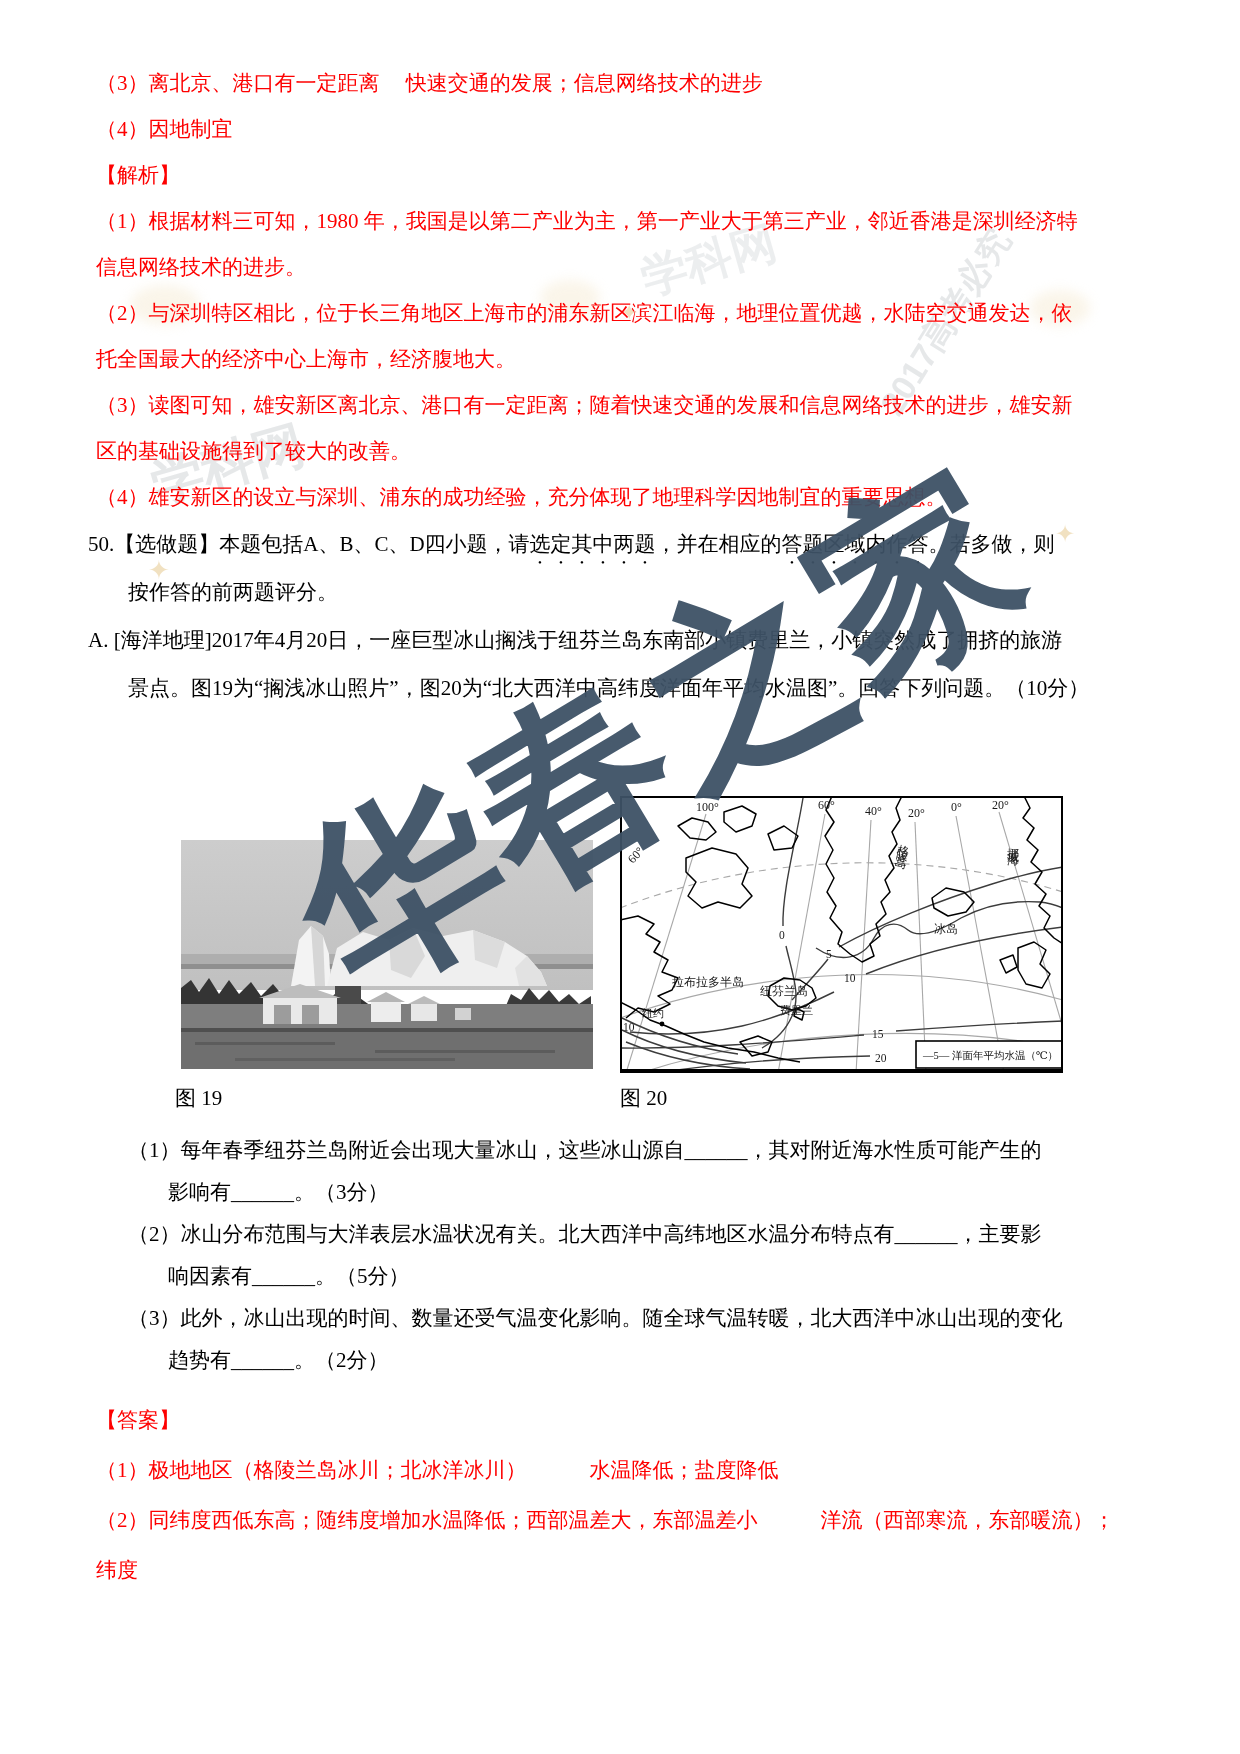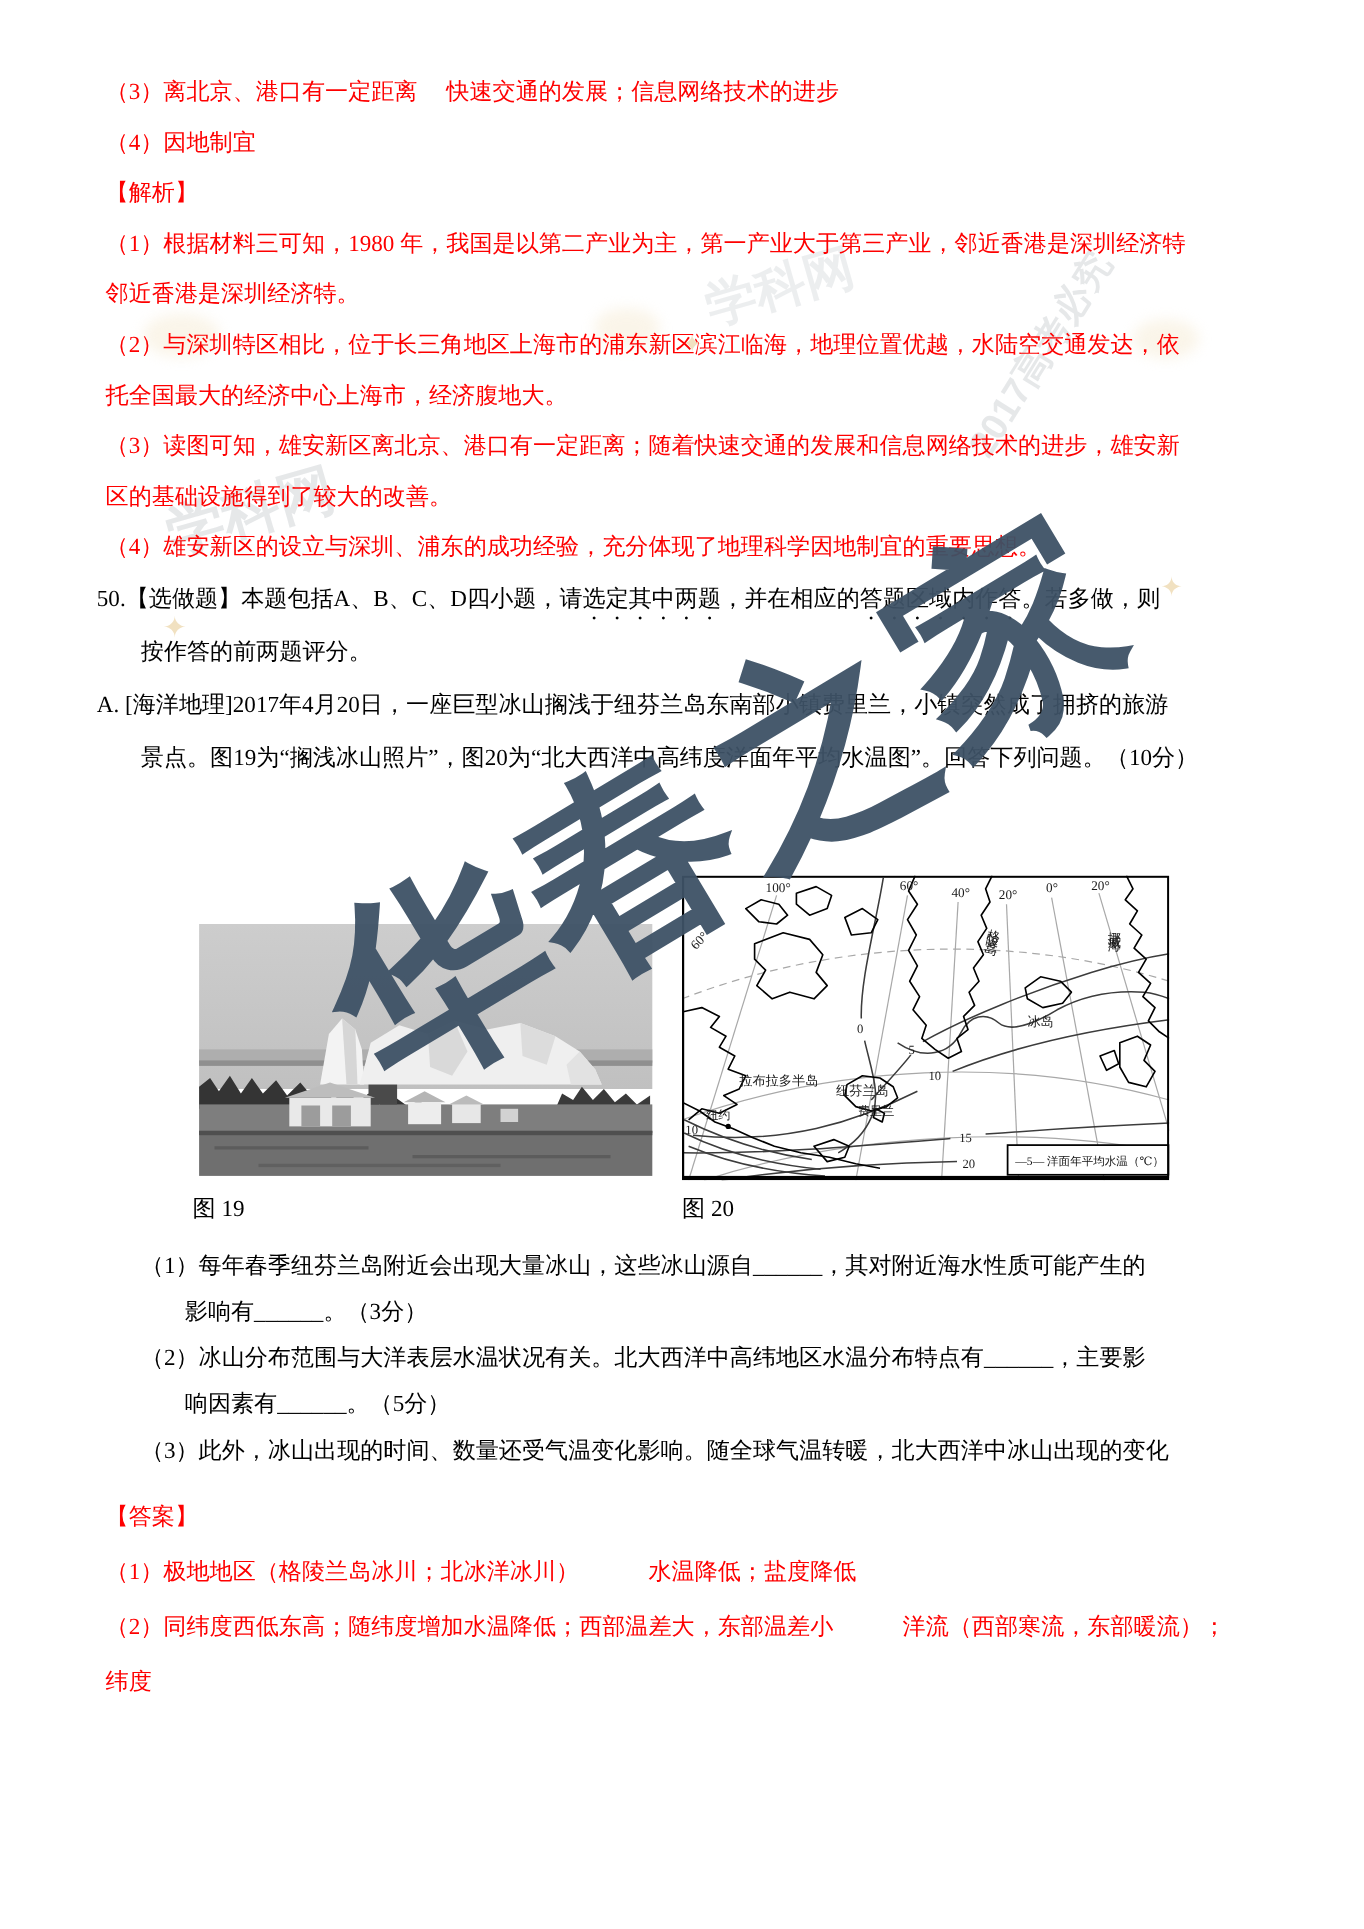--- a/index.html
+++ b/index.html
@@ -46,21 +46,21 @@
   <div class="wm-faint" style="left:150px;top:430px;font-size:52px;transform:rotate(-16deg);">学科网</div>
   <div class="wm-faint" style="left:640px;top:230px;font-size:46px;transform:rotate(-16deg);opacity:.22;">学科网</div>
   <div class="wm-faint" style="left:870px;top:400px;font-size:34px;transform:rotate(-58deg);transform-origin:left top;">2017高考必究</div>
 
   <div class="content">
 
     <div class="rline">（3）离北京、港口有一定距离　 快速交通的发展；信息网络技术的进步</div>
     <div class="rline">（4）因地制宜</div>
     <div class="rline">【解析】</div>
     <div class="rline">（1）根据材料三可知，1980 年，我国是以第二产业为主，第一产业大于第三产业，邻近香港是深圳经济特</div>
-    <div class="rline">邻近香港是深圳经济特。</div>
+    <div class="rline">信息网络技术的进步。</div>
     <div class="rline">（2）与深圳特区相比，位于长三角地区上海市的浦东新区滨江临海，地理位置优越，水陆空交通发达，依</div>
     <div class="rline">托全国最大的经济中心上海市，经济腹地大。</div>
     <div class="rline">（3）读图可知，雄安新区离北京、港口有一定距离；随着快速交通的发展和信息网络技术的进步，雄安新</div>
     <div class="rline">区的基础设施得到了较大的改善。</div>
     <div class="rline">（4）雄安新区的设立与深圳、浦东的成功经验，充分体现了地理科学因地制宜的重要思想。</div>
 
     <div class="bline"><span>50.【选做题】本题包括A、B、C、D四小题，请</span><span class="emph">选定其中两题</span><span>，并在相应的</span><span class="emph">答题区域内作答</span><span>。若多做，则</span></div>
     <div class="bline indent40">按作答的前两题评分。</div>
 
     <div class="bline">A. [海洋地理]2017年4月20日，一座巨型冰山搁浅于纽芬兰岛东南部小镇费里兰，小镇突然成了拥挤的旅游</div>
@@ -198,20 +198,21 @@
       <div class="cap">图 19</div>
       <div class="cap map">图 20</div>
     </div>
 
     <div class="questions">
       <div class="qline">（1）每年春季纽芬兰岛附近会出现大量冰山，这些冰山源自______，其对附近海水性质可能产生的</div>
       <div class="qline qwrap">影响有______。（3分）</div>
       <div class="qline">（2）冰山分布范围与大洋表层水温状况有关。北大西洋中高纬地区水温分布特点有______，主要影</div>
       <div class="qline qwrap">响因素有______。（5分）</div>
       <div class="qline">（3）此外，冰山出现的时间、数量还受气温变化影响。随全球气温转暖，北大西洋中冰山出现的变化</div>
+      <div class="qline qwrap">趋势有______。（2分）</div>
     </div>
 
     <div class="answers">
       <div class="aline">【答案】</div>
       <div class="aline">（1）极地地区（格陵兰岛冰川；北冰洋冰川）　　　水温降低；盐度降低</div>
       <div class="aline">（2）同纬度西低东高；随纬度增加水温降低；西部温差大，东部温差小　　　洋流（西部寒流，东部暖流）；</div>
       <div class="aline">纬度</div>
     </div>
 
   </div>

